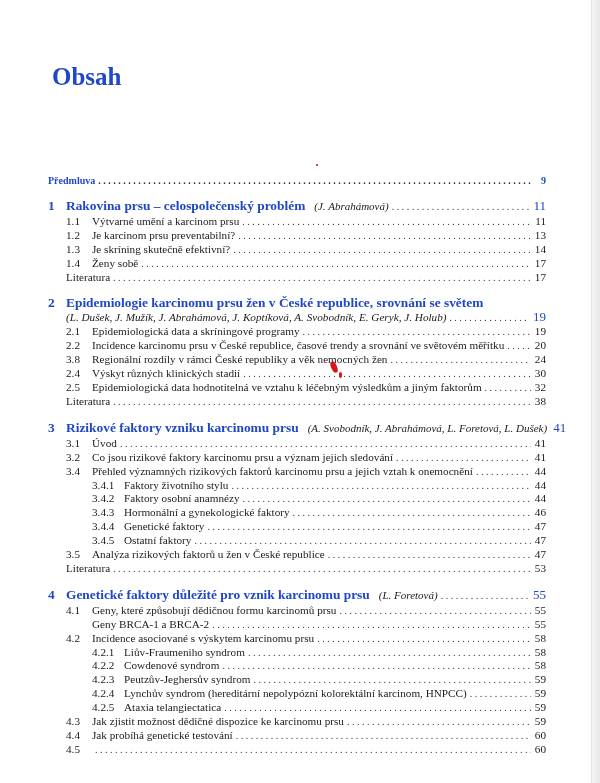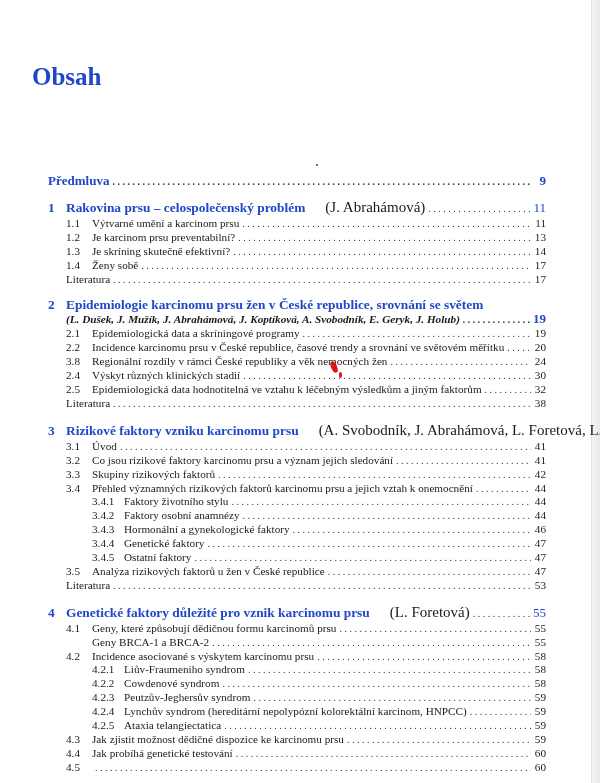--- a/index.html
+++ b/index.html
@@ -6,48 +6,48 @@
     body {
       width: 600px; height: 783px; background: #ffffff; position: relative; overflow: hidden;
       font-family: "Liberation Serif", serif; color: #1a1a1a;
     }
     .page-edge {
       position: absolute; top: 0; right: 0; width: 8px; height: 783px;
       background: linear-gradient(to right, #f4f4f4, #e8e8e8);
       border-left: 1px solid #e2e2e2;
     }
     .title {
-      position: absolute; left: 32px; top: 63px;
+      position: absolute; left: 52px; top: 63px;
       font-family: "Liberation Serif", serif; font-weight: bold; font-size: 25px;
       color: #1f47c8; margin: 0;
     }
     .toc { position: absolute; left: 48px; top: 175px; width: 498px; }
     .row {
       display: flex; align-items: baseline; font-size: 11.2px; line-height: 12.9px;
       white-space: nowrap;
     }
     .row .num { display: inline-block; flex: none; }
     .row .txt { flex: none; }
     .row .lead {
       flex: 1 1 auto; overflow: hidden; margin: 0 3px; color: #333;
       letter-spacing: 1.6px; font-size: 10px;
     }
     .row .lead::before {
       content: ". . . . . . . . . . . . . . . . . . . . . . . . . . . . . . . . . . . . . . . . . . . . . . . . . . . . . . . . . . . . . . . . . . . . . . . . . . . . . . . . . . . . . . . . . . . . . . . . . . . . . . . . . . . . . . . . . .";
       letter-spacing: 0;
     }
     .row .pg { flex: none; text-align: right; min-width: 12px; }
     .row.blue .txt, .row.blue .num, .row.blue .pg { color: #1f47c8; }
-    .row.front { font-weight: bold; font-size: 13px; margin-bottom: 10px; }
+    .row.front { font-weight: bold; font-size: 10px; margin-bottom: 10px; }
     .row.chapter { font-size: 13.4px; line-height: 16px; margin-top: 0; }
     .row.chapter .num { width: 18px; font-weight: bold; }
     .row.chapter .txt { font-weight: bold; }
-    .row.chapter .auth { font-weight: normal; color: #1a1a1a; font-size: 15px; margin-left: 20px; }
+    .row.chapter .auth { font-style: italic; font-weight: normal; color: #1a1a1a; font-size: 11px; margin-left: 9px; }
     .row.chapter .pg { font-size: 13px; }
-    .row.authors { padding-left: 18px; font-style: italic; font-weight: bold; }
+    .row.authors { padding-left: 18px; font-style: italic; }
     .row.authors .pg { font-style: normal; font-size: 13px; color: #1f47c8; }
     .row.l1 { padding-left: 18px; }
     .row.l1 .num { width: 26px; }
     .row.l2 { padding-left: 44px; justify-content: space-between; }
     .row.l2 .num { width: 32px; }
     .row.plain { padding-left: 44px; }
     .row.lit { padding-left: 18px; }
     .chapter-block { margin-bottom: 11px; }
     .mark {
       position: absolute; left: 331px; top: 361px; width: 6px; height: 12px;
@@ -172,26 +172,20 @@
         <span class="lead"></span>
         <span class="pg">41</span>
       </div>
     <div class="row l1">
         <span class="num">3.2</span>
         <span class="txt">Co jsou rizikové faktory karcinomu prsu a význam jejich sledování</span>
         <span class="lead"></span>
         <span class="pg">41</span>
       </div>
     <div class="row l1">
-        <span class="num">3.3</span>
-        <span class="txt">Skupiny rizikových faktorů</span>
-        <span class="lead"></span>
-        <span class="pg">42</span>
-      </div>
-    <div class="row l1">
         <span class="num">3.4</span>
         <span class="txt">Přehled významných rizikových faktorů karcinomu prsu a jejich vztah k onemocnění</span>
         <span class="lead"></span>
         <span class="pg">44</span>
       </div>
     <div class="row l2">
         <span class="num">3.4.1</span>
         <span class="txt">Faktory životního stylu</span>
         <span class="lead"></span>
         <span class="pg">44</span>

